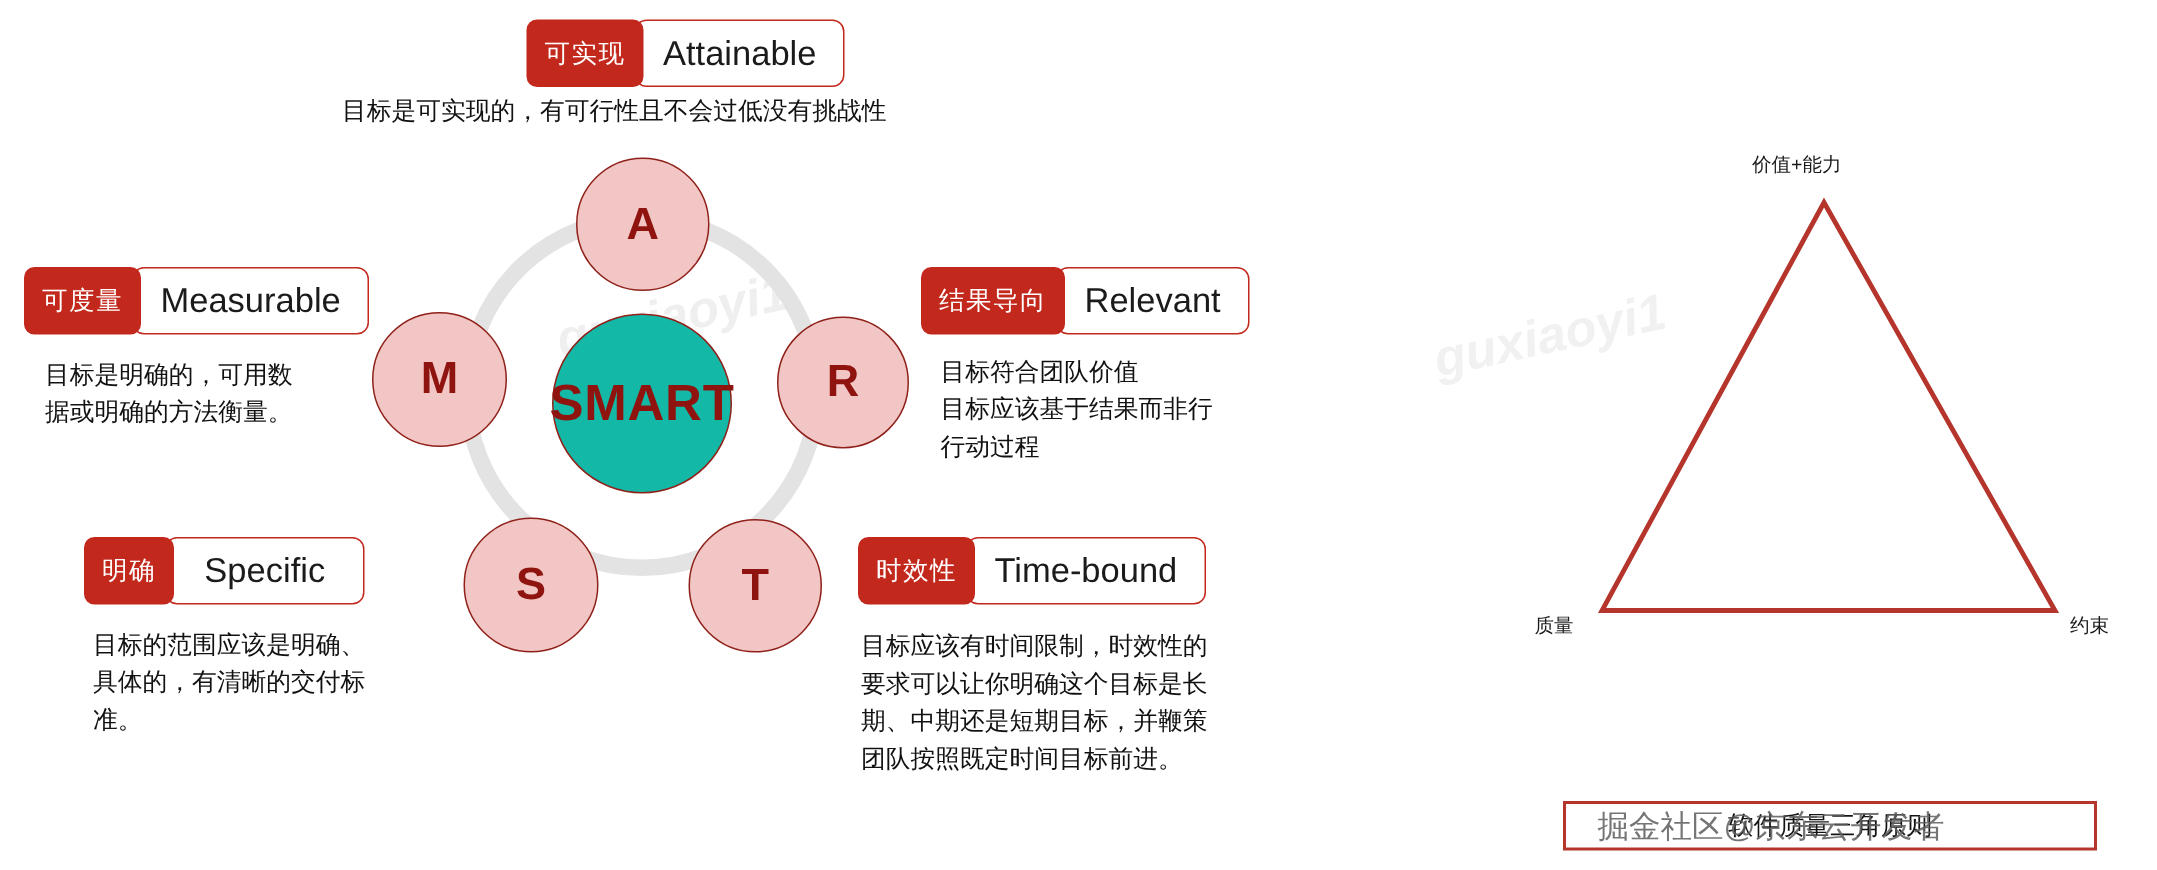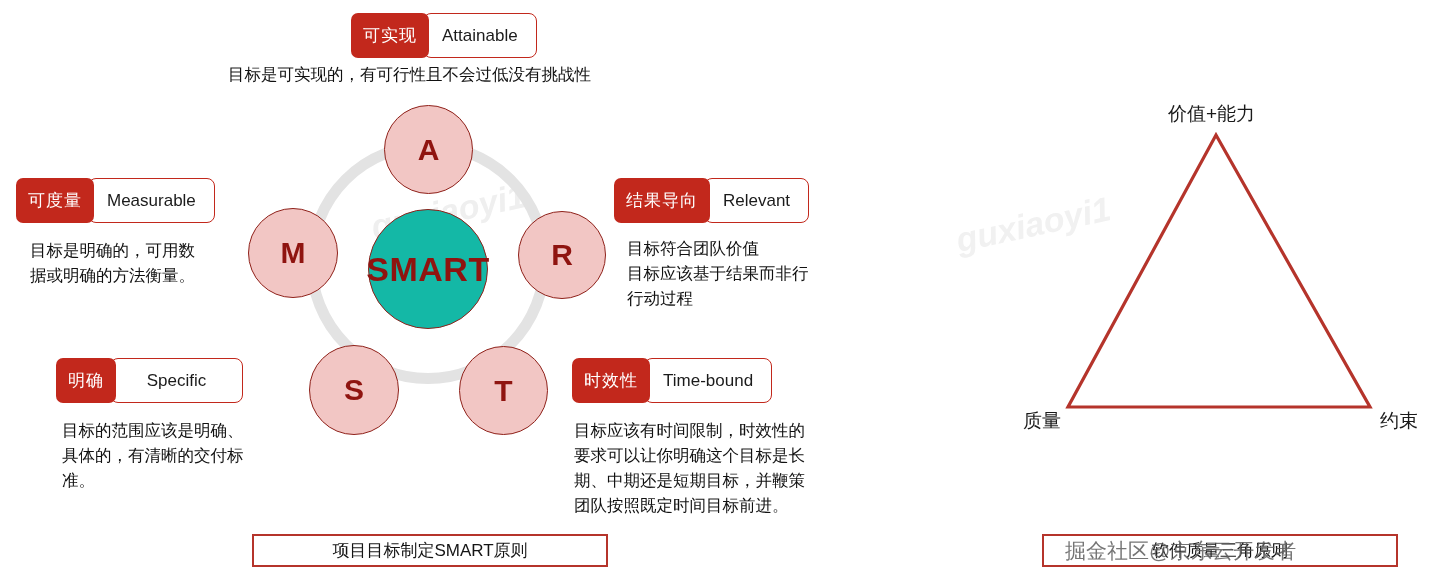--- a/index.html
+++ b/index.html
@@ -24,21 +24,21 @@
     letter-spacing:1px;
     position:relative;
     z-index:2;
   }
   .pill .box{
     background:#ffffff;
     border:1.6px solid #C2281C;
     border-radius:8px;
     display:flex;align-items:center;justify-content:center;
     color:#1b1b1b;
-    font-size:17px;
+    font-size:23px;
     margin-left:-6px;
     padding:0 18px;
     position:relative;
     z-index:1;
   }
 
   
   .desc{
     position:absolute;
     color:#111111;
@@ -80,21 +80,21 @@
     color:#141414;
     font-size:17px;
   }
   .caption.ghost{background:transparent;}
 
   
   .tri-wrap{position:absolute;}
   .tri-label{
     position:absolute;
     color:#1a1a1a;
-    font-size:19px;
+    font-size:13px;
     white-space:nowrap;
   }
 
   
   .wm{
     position:absolute;
     color:#efefef;
     font-weight:bold;
     font-style:italic;
     font-size:34px;
@@ -165,21 +165,20 @@
 
   <div class="pill" style="left:572px;top:358px;height:45px;">
     <div class="tag">时效性</div>
     <div class="box">Time-bound</div>
   </div>
   <div class="desc" style="left:574px;top:418px;width:280px;font-family:Liberation Serif, serif;">目标应该有时间限制，时效性的
 要求可以让你明确这个目标是长
 期、中期还是短期目标，并鞭策
 团队按照既定时间目标前进。</div>
 
-  <div class="caption" style="left:252px;top:534px;width:352px;height:29px;">项目目标制定SMART原则</div>
 
   <div class="wm dark" style="left:955px;top:205px;">guxiaoyi1</div>
 
   <div class="tri-wrap" style="left:1050px;top:125px;width:340px;height:295px;">
     <svg width="340" height="295" viewBox="0 0 340 295">
       <polygon points="166,10 320,282 18,282" fill="none" stroke="#B5342B" stroke-width="3.2" stroke-linejoin="miter"></polygon>
     </svg>
   </div>
 
   <div class="tri-label" style="left:1168px;top:101px;">价值+能力</div>

